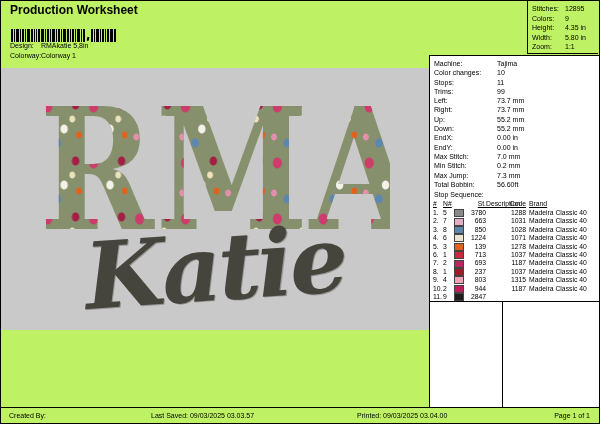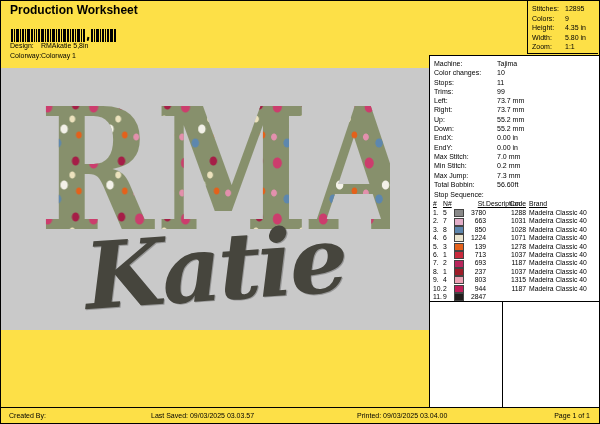--- a/index.html
+++ b/index.html
@@ -1,16 +1,16 @@
 <!DOCTYPE html>
 <html><head>
 <meta charset="utf-8">
 <style>
   html,body{margin:0;padding:0;background:#fff;}
-  .page{position:relative;width:598px;height:422px;border:1px solid #000;background:#fde047;
+  .page{position:relative;width:598px;height:422px;border:1px solid #000;background:#bef264;
         font-family:"Liberation Sans",sans-serif;color:#000;overflow:hidden;}
   
   .title{position:absolute;left:9px;top:2px;font-size:12px;font-weight:bold;}
   .subtitle{position:absolute;left:9px;top:17px;font-size:7.5px;}
   .barcode{position:absolute;left:10px;top:27px;}
   .comma-mark{position:absolute;left:86px;top:36px;width:2px;height:4px;background:#000;border-radius:0 0 2px 2px;transform:rotate(12deg);}
   .meta-row{position:absolute;left:9px;font-size:7px;line-height:9px;}
   .meta-row .lbl{display:inline-block;width:29px;}
   
   .summary-box{position:absolute;left:526px;top:0;width:71px;height:53px;

